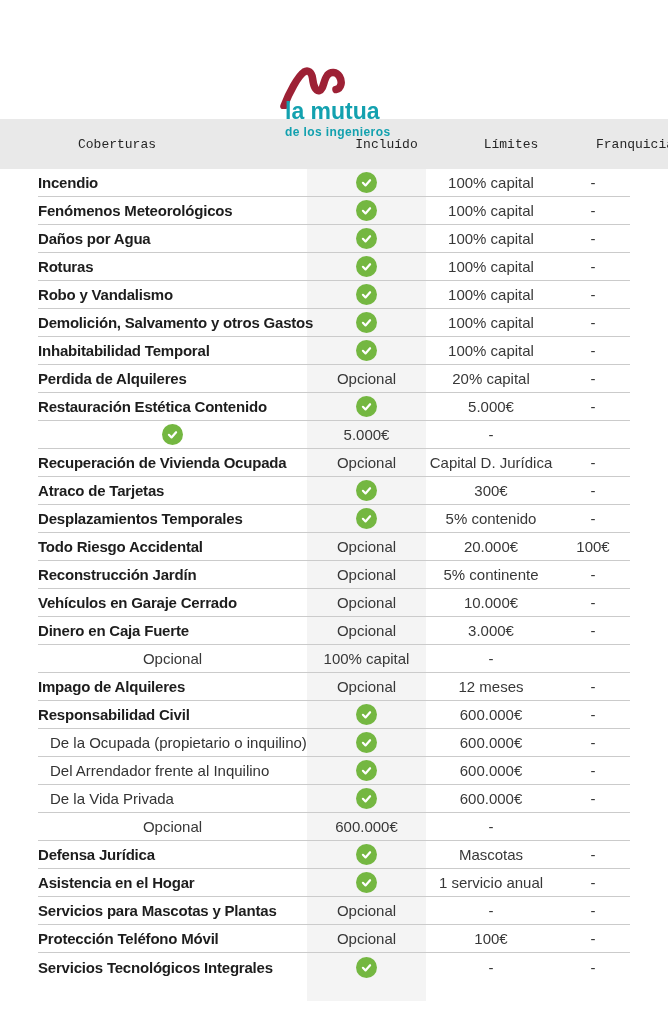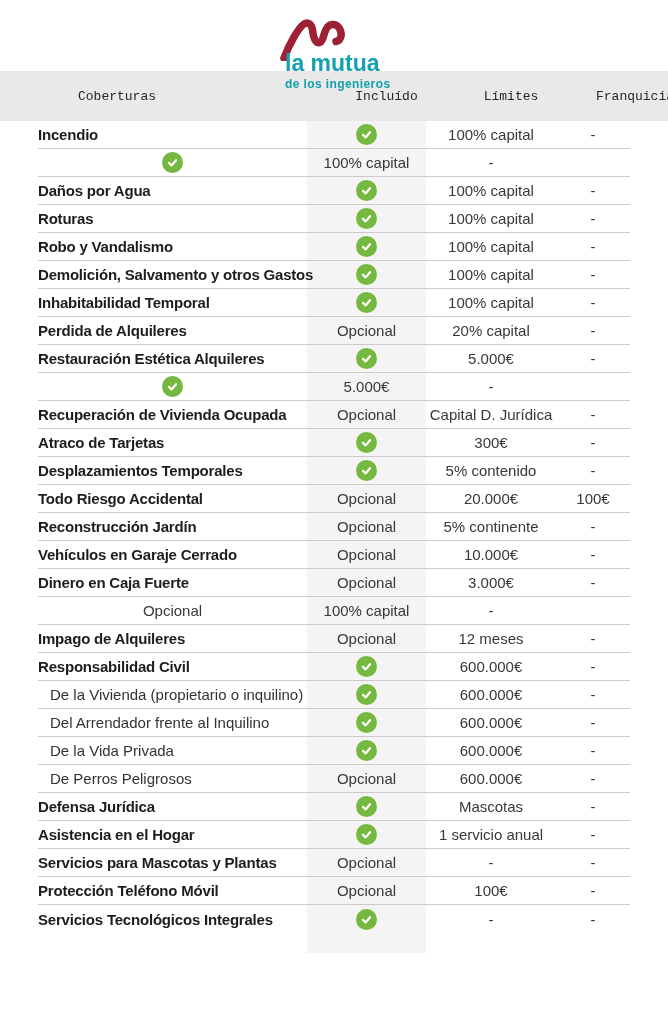--- a/index.html
+++ b/index.html
@@ -11,21 +11,21 @@
     --border:#cbcbcb;
     --label:#1d1d1d;
     --value:#383838;
   }
   *{box-sizing:border-box;margin:0;padding:0;}
   body{
     width:668px;height:1024px;background:#fff;overflow:hidden;
     font-family:"Liberation Sans",sans-serif;position:relative;
   }
   
-  .logo-area{height:71px;position:relative;}
+  .logo-area{height:71px;position:relative;margin-top:48px;}
   .logo{position:relative;width:112px;height:101px;margin:0 auto;}
   .m-mark{position:absolute;left:2px;top:19px;width:70px;height:42px;}
   .brand{
     position:absolute;left:7px;top:51px;font-size:23px;line-height:1.1;
     font-weight:bold;color:var(--teal);letter-spacing:0px;white-space:nowrap;
   }
   .tagline{
     position:absolute;left:7px;top:78px;font-size:12px;line-height:1.1;
     font-weight:bold;color:var(--teal);letter-spacing:.4px;white-space:nowrap;
   }
@@ -96,20 +96,21 @@
             <svg width="13" height="13" viewBox="0 0 20 20" fill="none">
               <polyline points="4.5,10.5 8.5,14.5 15.5,6.5" stroke="#fff" stroke-width="3.4" stroke-linecap="round" stroke-linejoin="round"></polyline>
             </svg>
           </span>
         </div>
     <div class="cell c">100% capital</div>
     <div class="cell c">-</div>
   </div>
 
   <div class="row">
+    <div class="cell name">Fenómenos Meteorológicos</div>
     <div class="cell c inc">
           <span class="check">
             <svg width="13" height="13" viewBox="0 0 20 20" fill="none">
               <polyline points="4.5,10.5 8.5,14.5 15.5,6.5" stroke="#fff" stroke-width="3.4" stroke-linecap="round" stroke-linejoin="round"></polyline>
             </svg>
           </span>
         </div>
     <div class="cell c">100% capital</div>
     <div class="cell c">-</div>
   </div>
@@ -180,21 +181,21 @@
   </div>
 
   <div class="row">
     <div class="cell name">Perdida de Alquileres</div>
     <div class="cell c inc">Opcional</div>
     <div class="cell c">20% capital</div>
     <div class="cell c">-</div>
   </div>
 
   <div class="row">
-    <div class="cell name">Restauración Estética Alquileres</div>
+    <div class="cell name">Restauración Estética Contenido</div>
     <div class="cell c inc">
           <span class="check">
             <svg width="13" height="13" viewBox="0 0 20 20" fill="none">
               <polyline points="4.5,10.5 8.5,14.5 15.5,6.5" stroke="#fff" stroke-width="3.4" stroke-linecap="round" stroke-linejoin="round"></polyline>
             </svg>
           </span>
         </div>
     <div class="cell c">5.000€</div>
     <div class="cell c">-</div>
   </div>
@@ -292,21 +293,21 @@
             <svg width="13" height="13" viewBox="0 0 20 20" fill="none">
               <polyline points="4.5,10.5 8.5,14.5 15.5,6.5" stroke="#fff" stroke-width="3.4" stroke-linecap="round" stroke-linejoin="round"></polyline>
             </svg>
           </span>
         </div>
     <div class="cell c">600.000€</div>
     <div class="cell c">-</div>
   </div>
 
   <div class="row sub">
-    <div class="cell name">De la Vivienda (propietario o inquilino)</div>
+    <div class="cell name">De la Ocupada (propietario o inquilino)</div>
     <div class="cell c inc">
           <span class="check">
             <svg width="13" height="13" viewBox="0 0 20 20" fill="none">
               <polyline points="4.5,10.5 8.5,14.5 15.5,6.5" stroke="#fff" stroke-width="3.4" stroke-linecap="round" stroke-linejoin="round"></polyline>
             </svg>
           </span>
         </div>
     <div class="cell c">600.000€</div>
     <div class="cell c">-</div>
   </div>
@@ -331,21 +332,20 @@
             <svg width="13" height="13" viewBox="0 0 20 20" fill="none">
               <polyline points="4.5,10.5 8.5,14.5 15.5,6.5" stroke="#fff" stroke-width="3.4" stroke-linecap="round" stroke-linejoin="round"></polyline>
             </svg>
           </span>
         </div>
     <div class="cell c">600.000€</div>
     <div class="cell c">-</div>
   </div>
 
   <div class="row sub">
-    <div class="cell name">De Perros Peligrosos</div>
     <div class="cell c inc">Opcional</div>
     <div class="cell c">600.000€</div>
     <div class="cell c">-</div>
   </div>
 
   <div class="row">
     <div class="cell name">Defensa Jurídica</div>
     <div class="cell c inc">
           <span class="check">
             <svg width="13" height="13" viewBox="0 0 20 20" fill="none">

